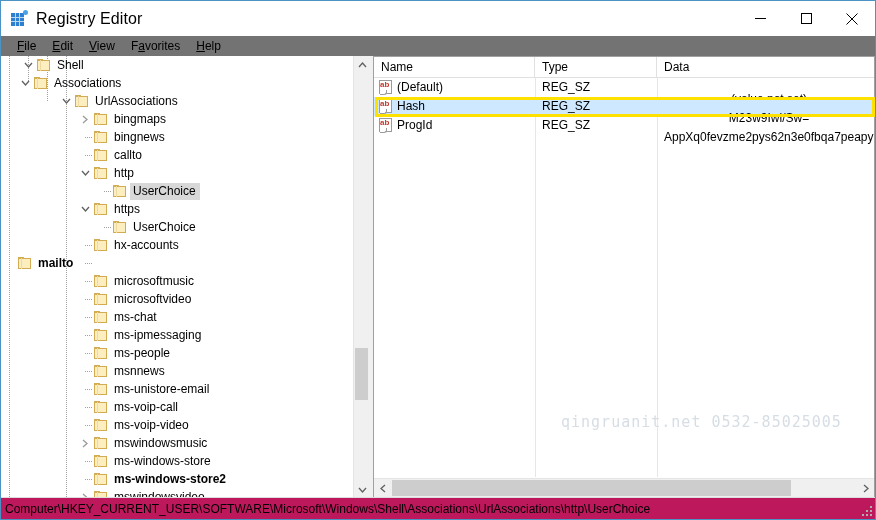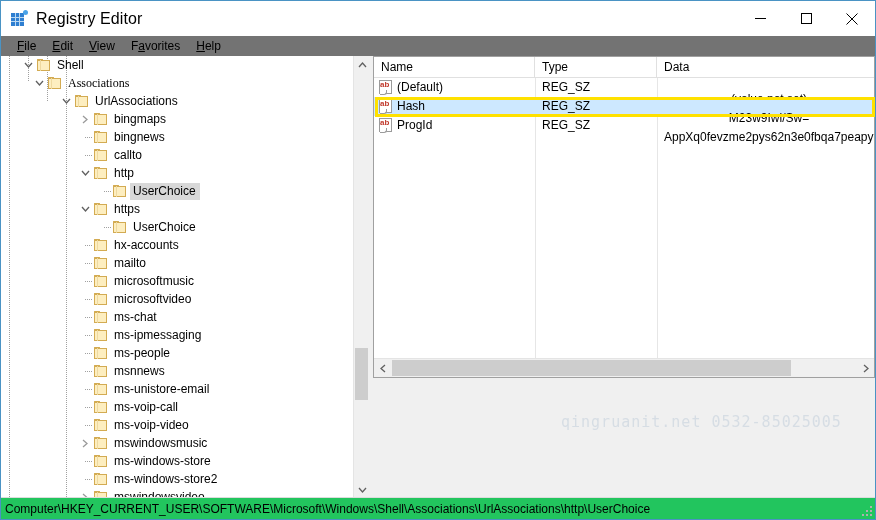--- a/index.html
+++ b/index.html
@@ -253,21 +253,21 @@
     left: 1px;
     width: 13px;
     background: #cdcdcd;
   }
 
   
   .list-pane {
     position: absolute;
     left: 372px; top: 0;
     width: 502px;
-    height: 322px;
+    height: 442px;
     background: #ffffff;
     border: 1px solid #a0a0a0;
     box-sizing: border-box;
     overflow: hidden;
   }
   .list-header {
     position: absolute;
     left: 0; top: 0;
     width: 500px;
     height: 21px;
@@ -406,21 +406,21 @@
     height: 16px;
     background: #cdcdcd;
   }
 
   
   .statusbar {
     position: absolute;
     left: 0; bottom: 0;
     width: 874px;
     height: 22px;
-    background: #22c55e;
+    background: #be185d;
     border-top: 1px solid #dcdcdc;
     box-sizing: border-box;
     display: flex;
     align-items: center;
   }
   .status-text {
     font-size: 12px;
     color: #000000;
     padding-left: 4px;
     white-space: nowrap;
@@ -535,21 +535,21 @@
                   <polyline points="1,1 4.5,5 8,1" fill="none" stroke="#606060" stroke-width="1.3"></polyline>
                 </svg>
               </span>
               <span class="folder">
                 <span class="tab"></span>
                 <span class="body"></span>
                 <span class="fold"></span>
               </span>
               <span class="tree-label">Shell</span>
             </div>
-            <div class="tree-row" style="padding-left: 30px; font-family: Liberation Serif, serif;">
+            <div class="tree-row" style="padding-left: 16px;">
               <span class="tw-expander">
                 <svg width="9" height="6" viewBox="0 0 9 6">
                   <polyline points="1,1 4.5,5 8,1" fill="none" stroke="#606060" stroke-width="1.3"></polyline>
                 </svg>
               </span>
               <span class="folder">
                 <span class="tab"></span>
                 <span class="body"></span>
                 <span class="fold"></span>
               </span>
@@ -645,21 +645,21 @@
             </div>
             <div class="tree-row" style="padding-left: 76px;">
               <span class="tw-expander"></span>
               <span class="folder">
                 <span class="tab"></span>
                 <span class="body"></span>
                 <span class="fold"></span>
               </span>
               <span class="tree-label">hx-accounts</span>
             </div>
-            <div class="tree-row" style="padding-left: 76px;">
+            <div class="tree-row" style=" font-weight: bold;">
               <span class="tw-expander"></span>
               <span class="folder">
                 <span class="tab"></span>
                 <span class="body"></span>
                 <span class="fold"></span>
               </span>
               <span class="tree-label">mailto</span>
             </div>
             <div class="tree-row" style="padding-left: 76px;">
               <span class="tw-expander"></span>
@@ -757,21 +757,21 @@
             </div>
             <div class="tree-row" style="padding-left: 76px;">
               <span class="tw-expander"></span>
               <span class="folder">
                 <span class="tab"></span>
                 <span class="body"></span>
                 <span class="fold"></span>
               </span>
               <span class="tree-label">ms-windows-store</span>
             </div>
-            <div class="tree-row" style="padding-left: 76px;">
+            <div class="tree-row" style="padding-left: 76px; font-weight: bold;">
               <span class="tw-expander"></span>
               <span class="folder">
                 <span class="tab"></span>
                 <span class="body"></span>
                 <span class="fold"></span>
               </span>
               <span class="tree-label">ms-windows-store2</span>
             </div>
             <div class="tree-row" style="padding-left: 76px;">
               <span class="tw-expander">

